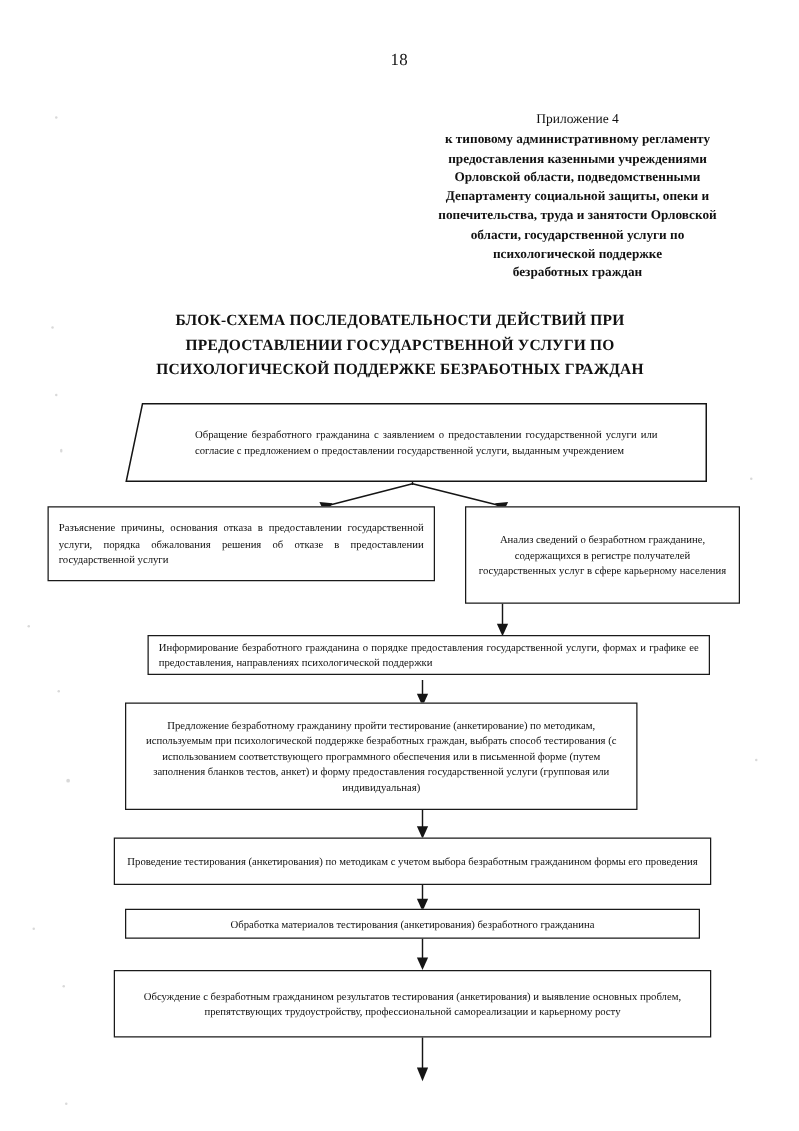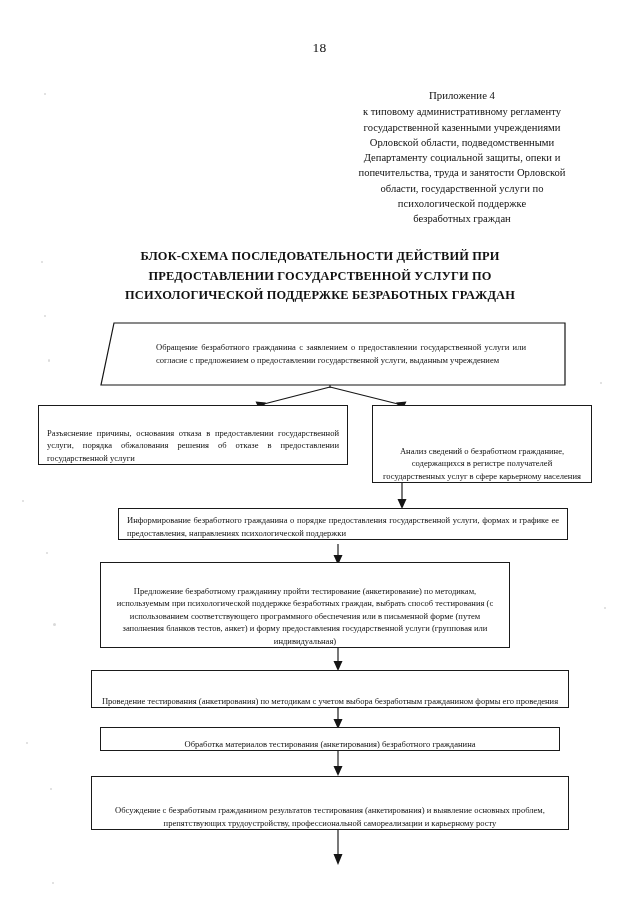--- a/index.html
+++ b/index.html
@@ -39,21 +39,21 @@
     left: 330px;
     width: 264px;
     text-align: center;
     font-size: 10.6px;
     line-height: 15.3px;
   }
   .appendix .appendix-title {
     font-size: 10.8px;
     margin-bottom: 1px;
   }
-  .appendix .appendix-line { display: block; }
+  .appendix .appendix-line { display: block; font-weight: bold; }
 
   
   .doc-heading {
     position: absolute;
     top: 247px;
     left: 70px;
     width: 500px;
     text-align: center;
     font-size: 12.4px;
     line-height: 19.5px;
@@ -62,21 +62,21 @@
   }
   .doc-heading .heading-line { display: block; white-space: nowrap; }
 
   
   .node {
     position: absolute;
     box-sizing: border-box;
     border: 1.1px solid #1a1a1a;
     background: #ffffff;
     display: flex;
-    align-items: flex-end;
+    align-items: center;
     justify-content: center;
   }
   .node .node-text {
     display: block;
     width: 100%;
     padding: 0 8px;
     font-size: 8.55px;
     line-height: 12.4px;
   }
   .node .node-text p { margin: 0; }
@@ -133,21 +133,21 @@
 </head>
 <body>
 
 <div id="page">
 
   <div class="page-number">18</div>
 
   <div class="appendix">
     <div class="appendix-title">Приложение 4</div>
     <span class="appendix-line">к типовому административному регламенту</span>
-    <span class="appendix-line">государственной казенными учреждениями</span>
+    <span class="appendix-line">предоставления казенными учреждениями</span>
     <span class="appendix-line">Орловской области, подведомственными</span>
     <span class="appendix-line">Департаменту социальной защиты, опеки и</span>
     <span class="appendix-line">попечительства, труда и занятости Орловской</span>
     <span class="appendix-line">области,  государственной услуги по</span>
     <span class="appendix-line">психологической поддержке</span>
     <span class="appendix-line">безработных граждан</span>
   </div>
 
   <div class="doc-heading">
     <span class="heading-line">БЛОК-СХЕМА ПОСЛЕДОВАТЕЛЬНОСТИ ДЕЙСТВИЙ ПРИ</span>

